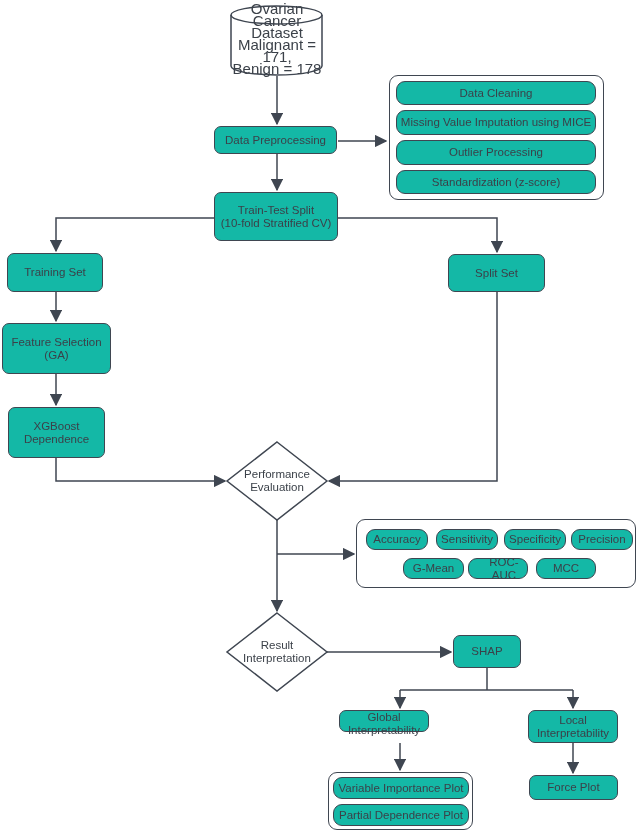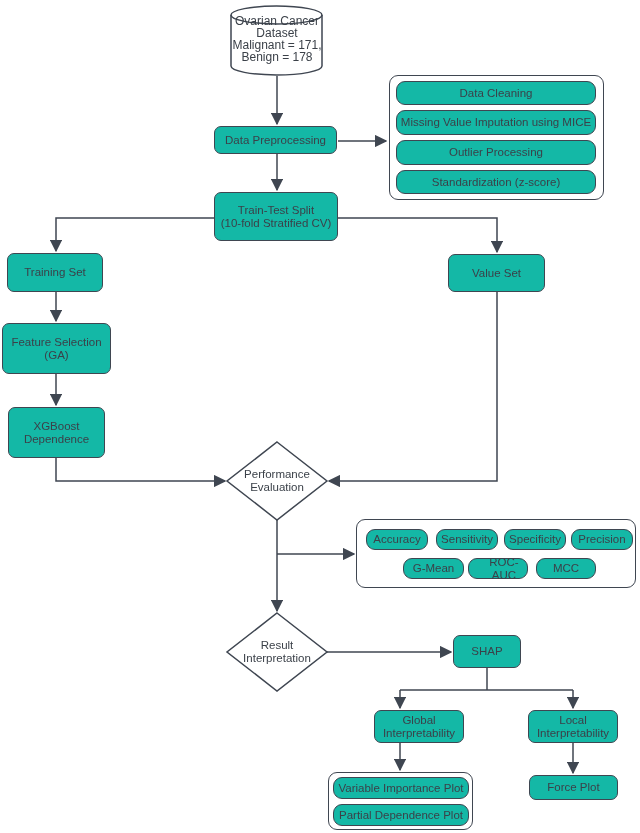--- a/index.html
+++ b/index.html
@@ -15,21 +15,21 @@
   }
   .group{
     position:absolute;box-sizing:border-box;border:1.5px solid #3f4651;border-radius:9px;
     background:#ffffff;
   }
   .pill{border-radius:9px;}
   .dlabel{
     position:absolute;text-align:center;font-size:11.5px;line-height:13px;
     display:flex;flex-direction:column;align-items:center;justify-content:center;
   }
-  .cyl-text{font-size:12px;line-height:12px;align-items:center;}
+  .cyl-text{font-size:15px;line-height:12px;align-items:center;}
   .ln{display:block;}
 </style>
 </head>
 <body>
 
 <div class="canvas">
 
   <svg class="layer">
     <defs>
       <marker id="arw" viewBox="0 0 10 10" refX="9" refY="5" markerWidth="8.5" markerHeight="8.5" orient="auto-start-reverse">
@@ -110,21 +110,21 @@
   <div class="node" style="left:214px;top:192px;width:124px;height:49px;">
     <span class="ln">Train-Test Split</span>
     <span class="ln">(10-fold Stratified CV)</span>
   </div>
 
   <div class="node" style="left:7px;top:253px;width:96px;height:39px;">
     <span>Training Set</span>
   </div>
 
   <div class="node" style="left:448px;top:254px;width:97px;height:38px;">
-    <span>Value Set</span>
+    <span>Split Set</span>
   </div>
 
   <div class="node" style="left:2px;top:323px;width:109px;height:51px;">
     <span class="ln">Feature Selection</span>
     <span class="ln">(GA)</span>
   </div>
 
   <div class="node" style="left:8px;top:407px;width:97px;height:51px;">
     <span class="ln">XGBoost</span>
     <span class="ln">Dependence</span>
@@ -161,21 +161,21 @@
 
   <div class="dlabel" style="left:217px;top:639px;width:120px;height:26px;">
     <span class="ln">Result</span>
     <span class="ln">Interpretation</span>
   </div>
 
   <div class="node" style="left:453px;top:635px;width:68px;height:33px;">
     <span>SHAP</span>
   </div>
 
-  <div class="node" style="left:374px;top:710px;width:90px;height:33px;">
+  <div class="node" style="left:339px;top:710px;width:90px;height:22px;justify-content:space-between;">
     <span class="ln">Global</span>
     <span class="ln">Interpretability</span>
   </div>
 
   <div class="node" style="left:528px;top:710px;width:90px;height:33px;">
     <span class="ln">Local</span>
     <span class="ln">Interpretability</span>
   </div>
 
   <div class="group" style="left:328px;top:772px;width:145px;height:58px;">

